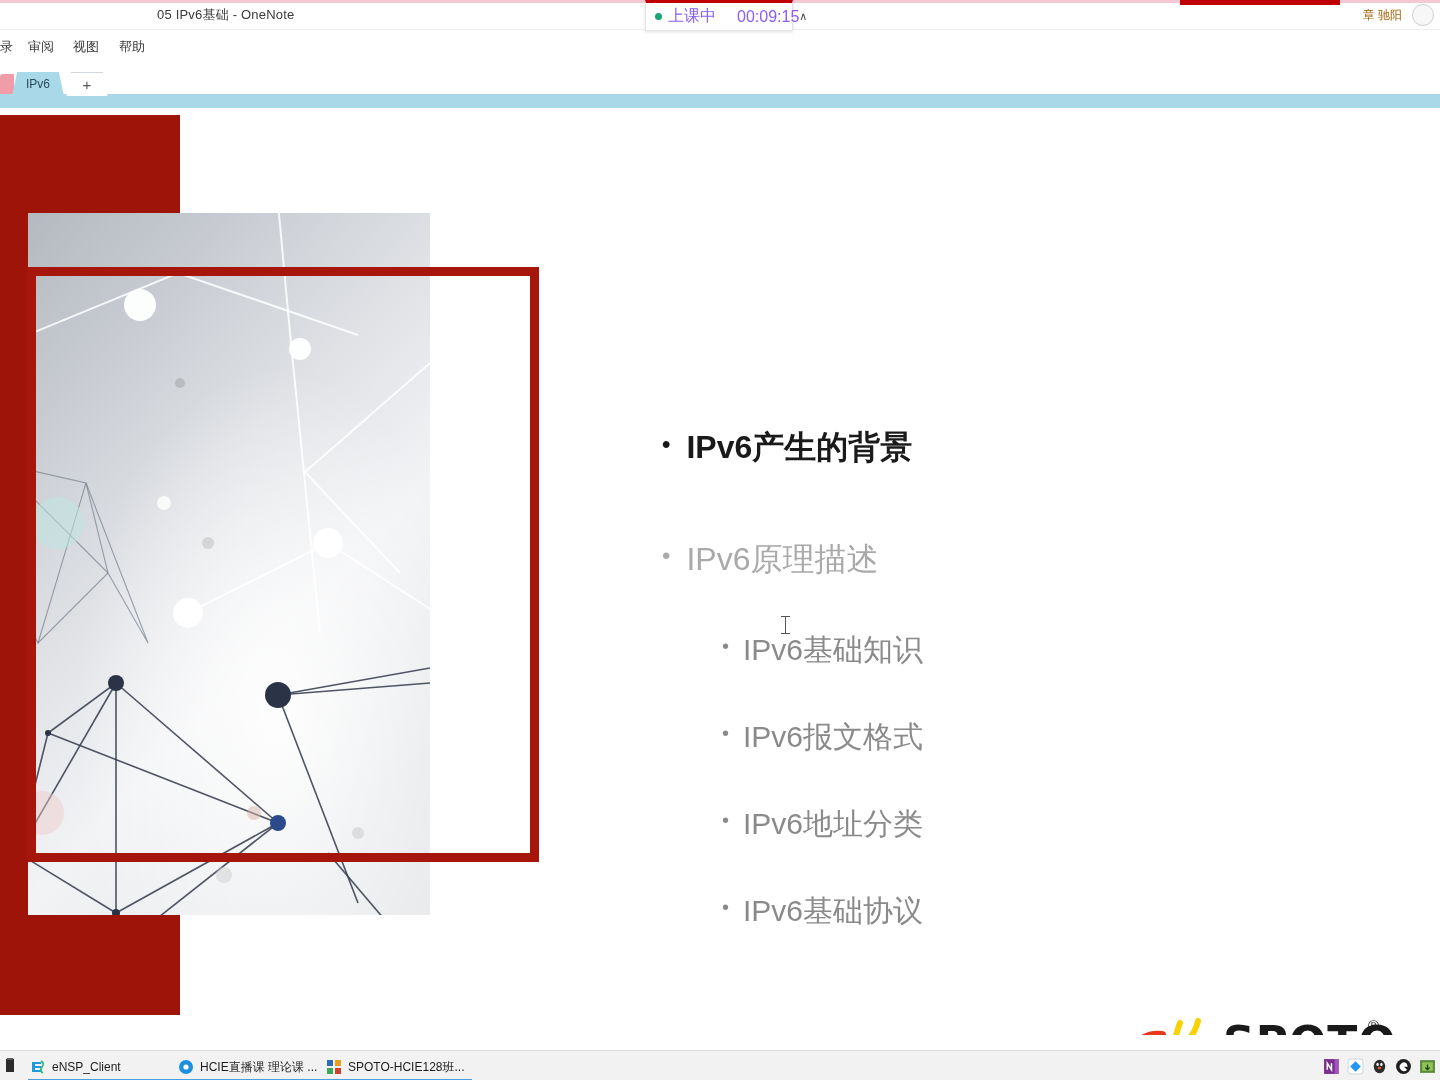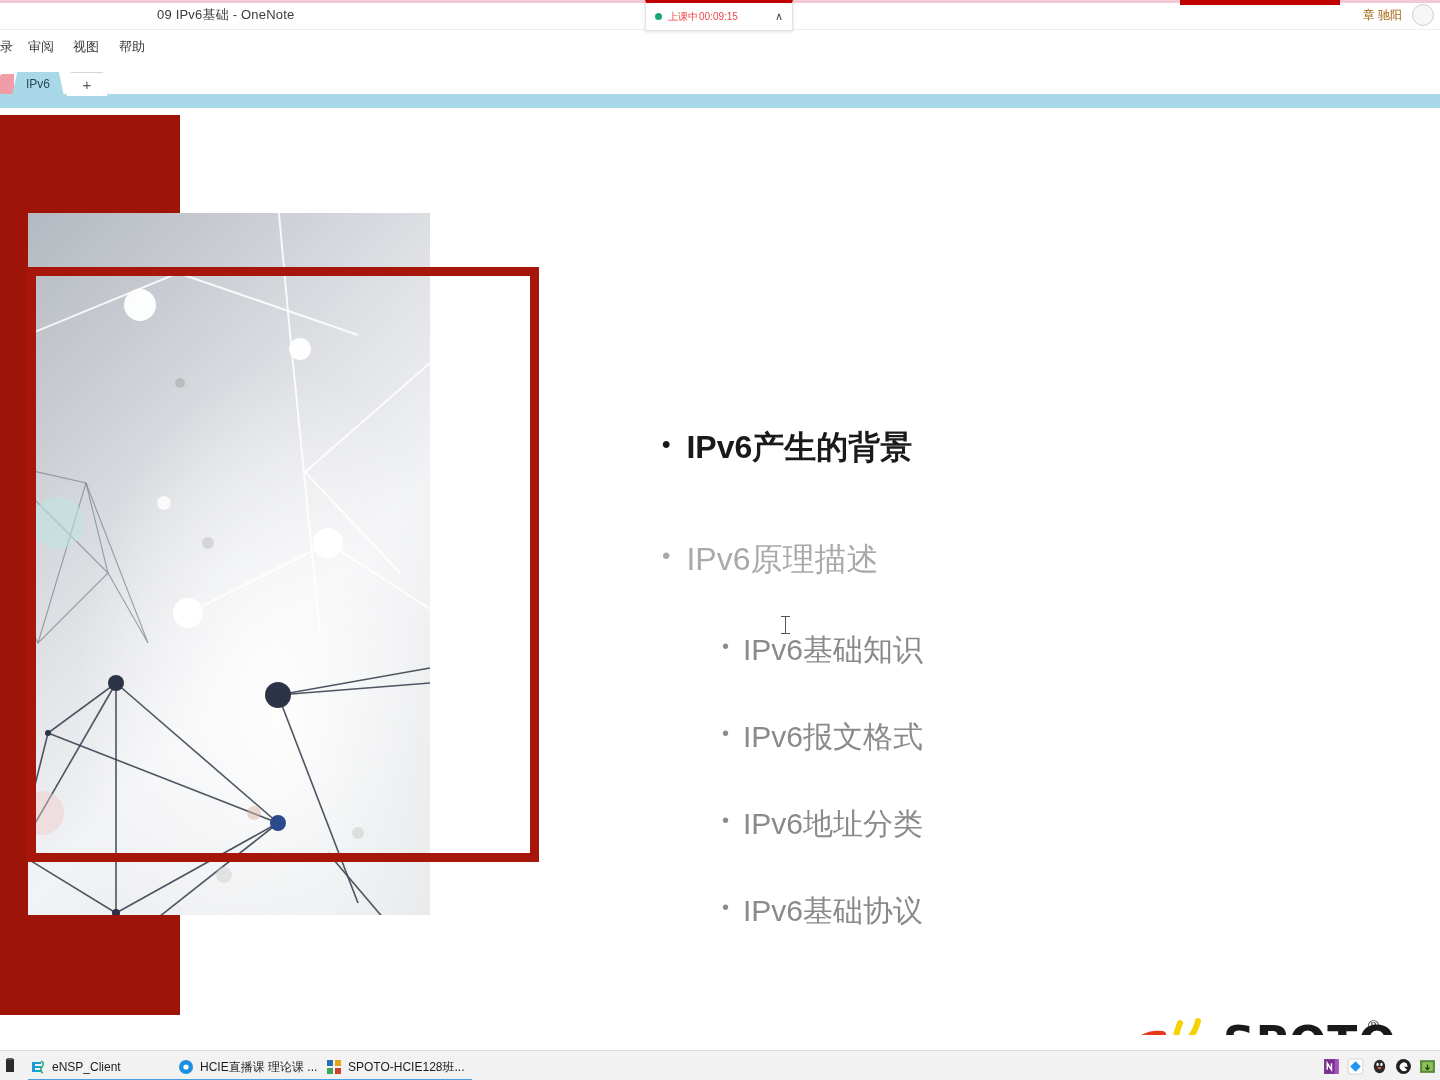--- a/index.html
+++ b/index.html
@@ -48,21 +48,21 @@
   
   .class-overlay {
     position:absolute; left:645px; top:0px; width:148px; height:31px;
     background:#ffffff; border:1px solid #e3e3e3; border-top:3px solid #c00000;
     box-shadow:0 1px 3px rgba(0,0,0,.12); z-index:40;
     display:flex; align-items:center; padding:0 9px;
   }
   .class-dot {
     width:7px; height:7px; border-radius:50%; background:#17a673; flex:0 0 auto;
   }
-  .class-text { font-size:10px; color:#ef4444; margin-left:6px; white-space:nowrap; }
+  .class-text { font-size:16px; color:#8b5cf6; margin-left:6px; white-space:nowrap; }
   .class-chev { margin-left:auto; font-size:11px; color:#444; }
 
   
   .menubar {
     position:absolute; left:0; top:31px; width:1440px; height:30px;
     background:#ffffff;
   }
   .menu-item {
     position:absolute; top:7px; font-size:13px; color:#3a3a3a; white-space:nowrap;
   }
@@ -187,31 +187,31 @@
 </style>
 </head>
 <body>
 
 <div id="app">
 
   <div class="titlebar">
     <div class="tb-pinkstrip"></div>
     <div class="tb-redstrip"></div>
 
-    <div class="tb-title">09 IPv6基础  -  OneNote</div>
+    <div class="tb-title">05 IPv6基础  -  OneNote</div>
 
 
     <div class="user-name">章 驰阳</div>
     <div class="user-avatar"></div>
   </div>
 
   <div class="class-overlay">
     <span class="class-dot"></span>
     <span class="class-text">上课中</span>
-    <span class="class-text" style="margin-left:1px">00:09:15</span>
+    <span class="class-text" style="margin-left:21px">00:09:15</span>
     <span class="class-chev">∧</span>
   </div>
 
   <div class="menubar">
     <div class="menu-item" style="left:0px">录</div>
     <div class="menu-item" style="left:28px">审阅</div>
     <div class="menu-item" style="left:73px">视图</div>
     <div class="menu-item" style="left:119px">帮助</div>
   </div>
 

